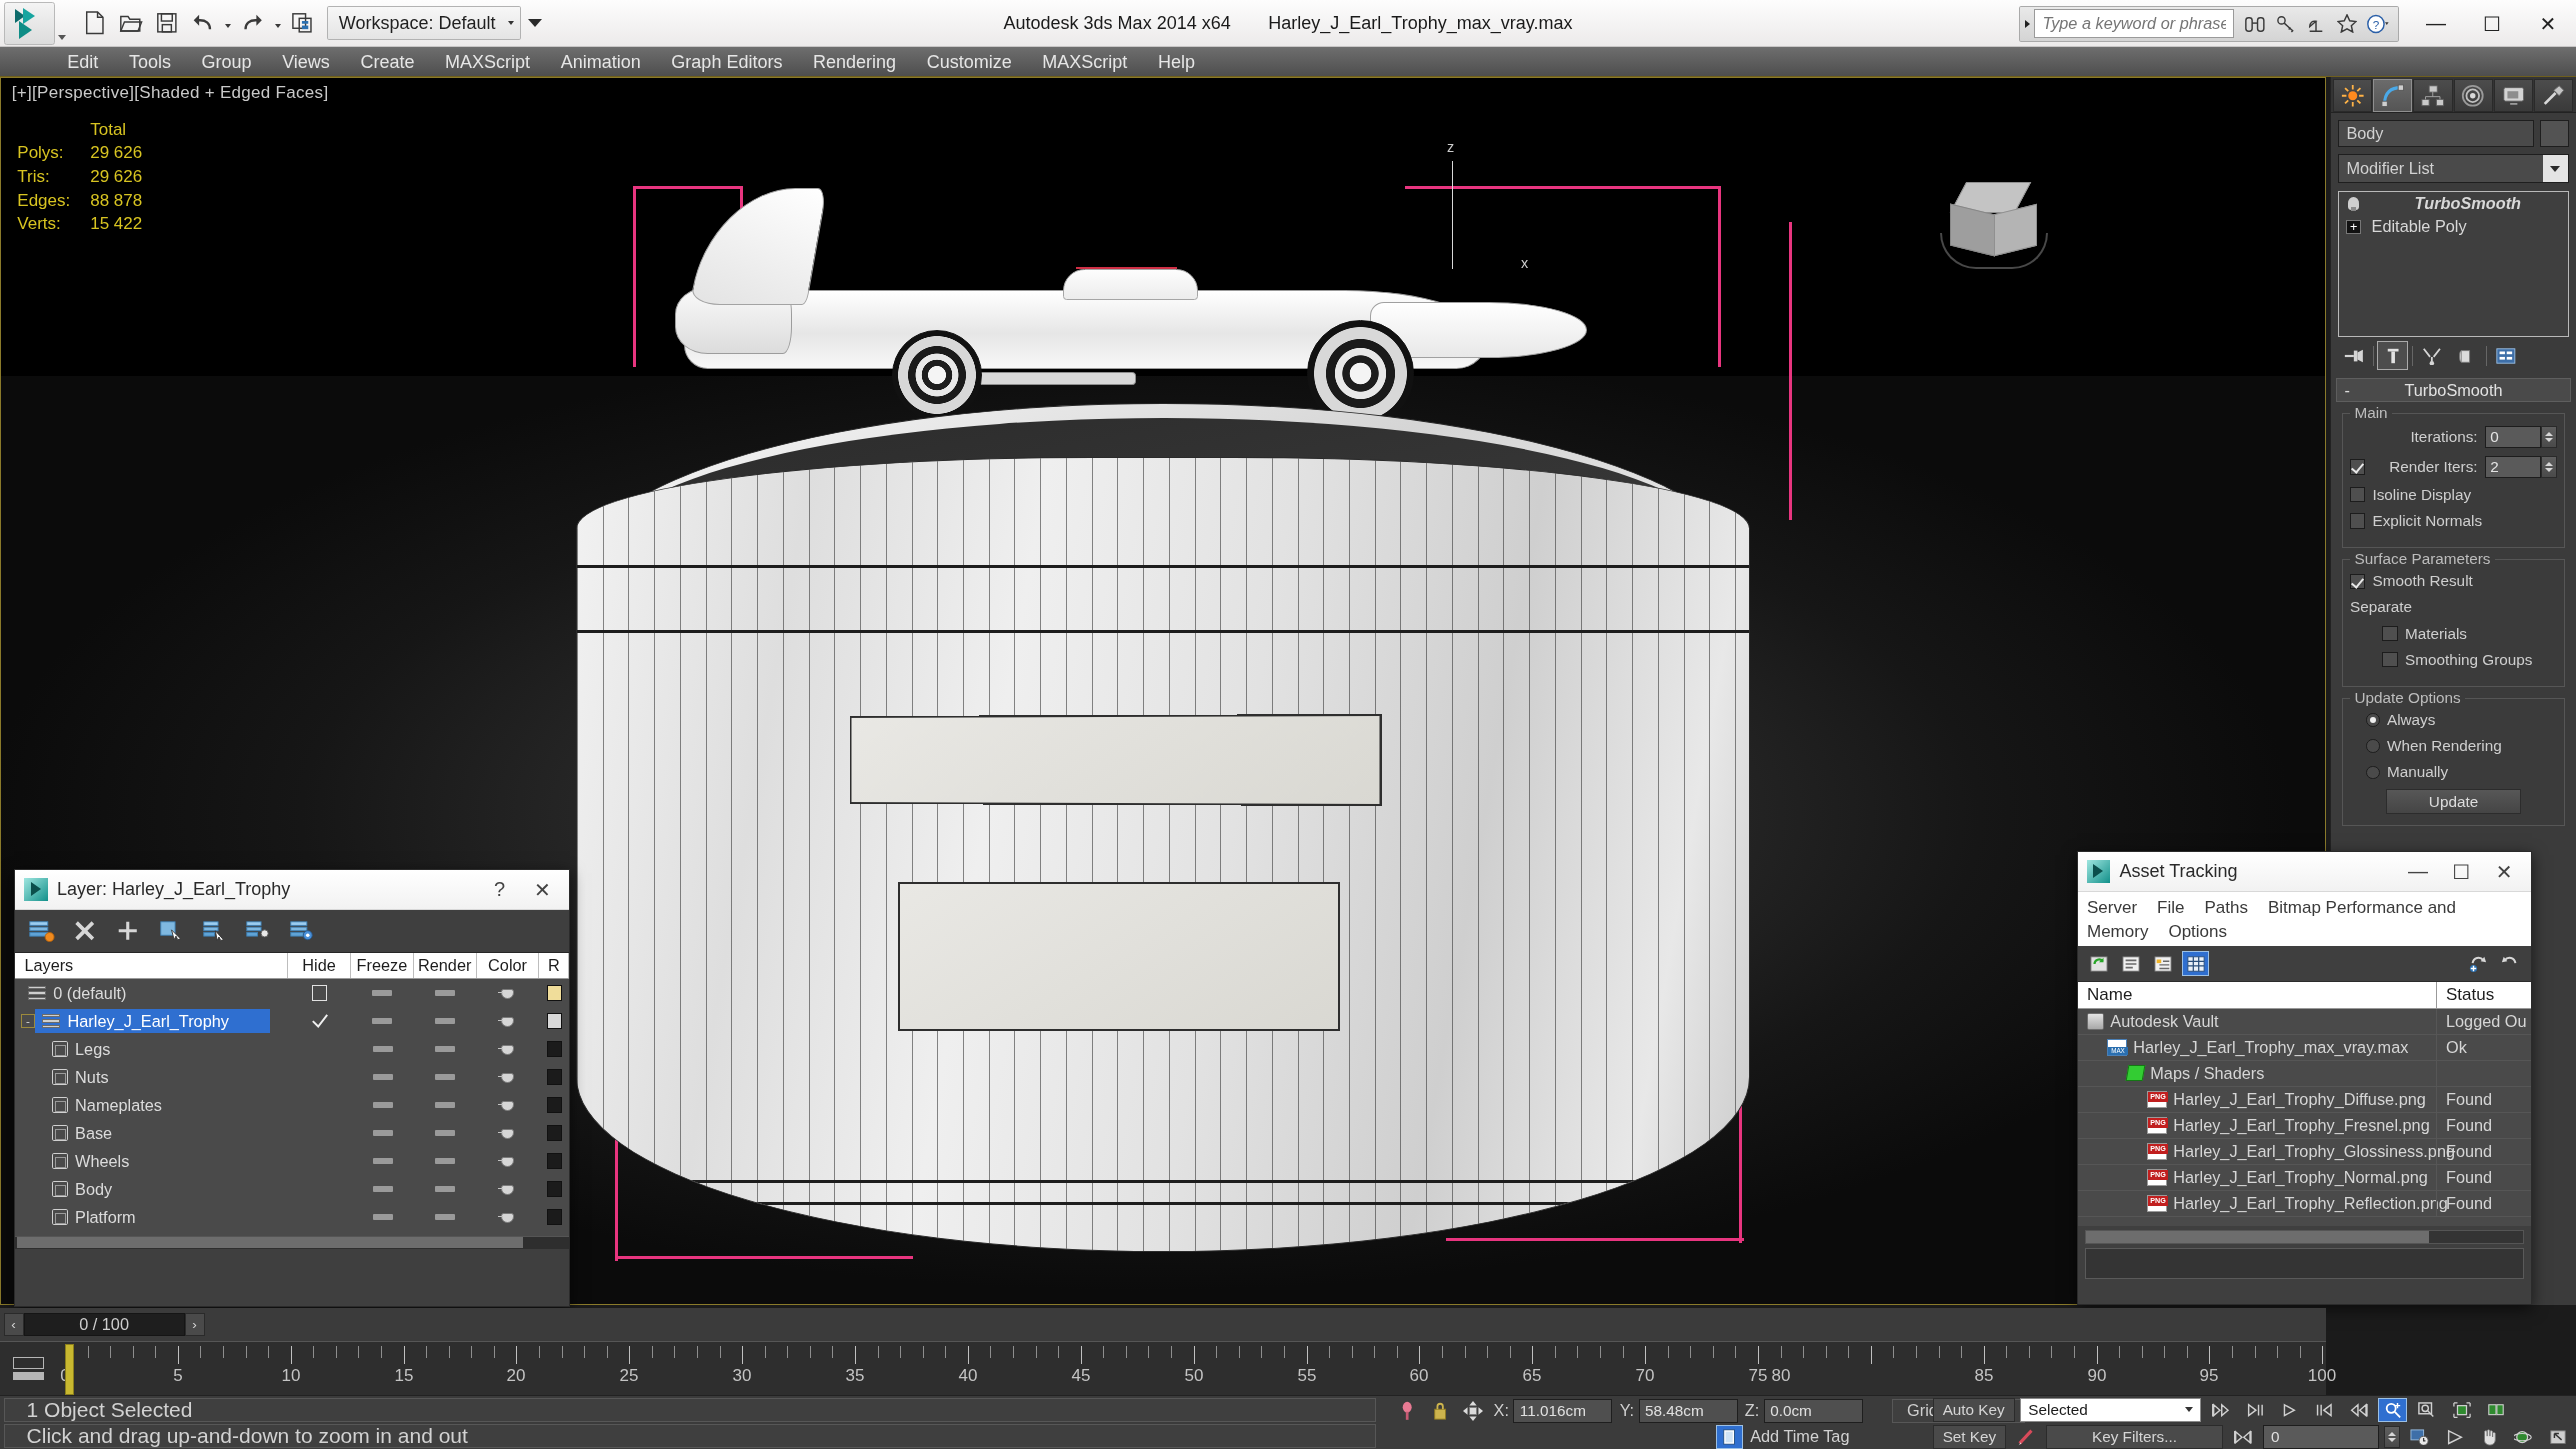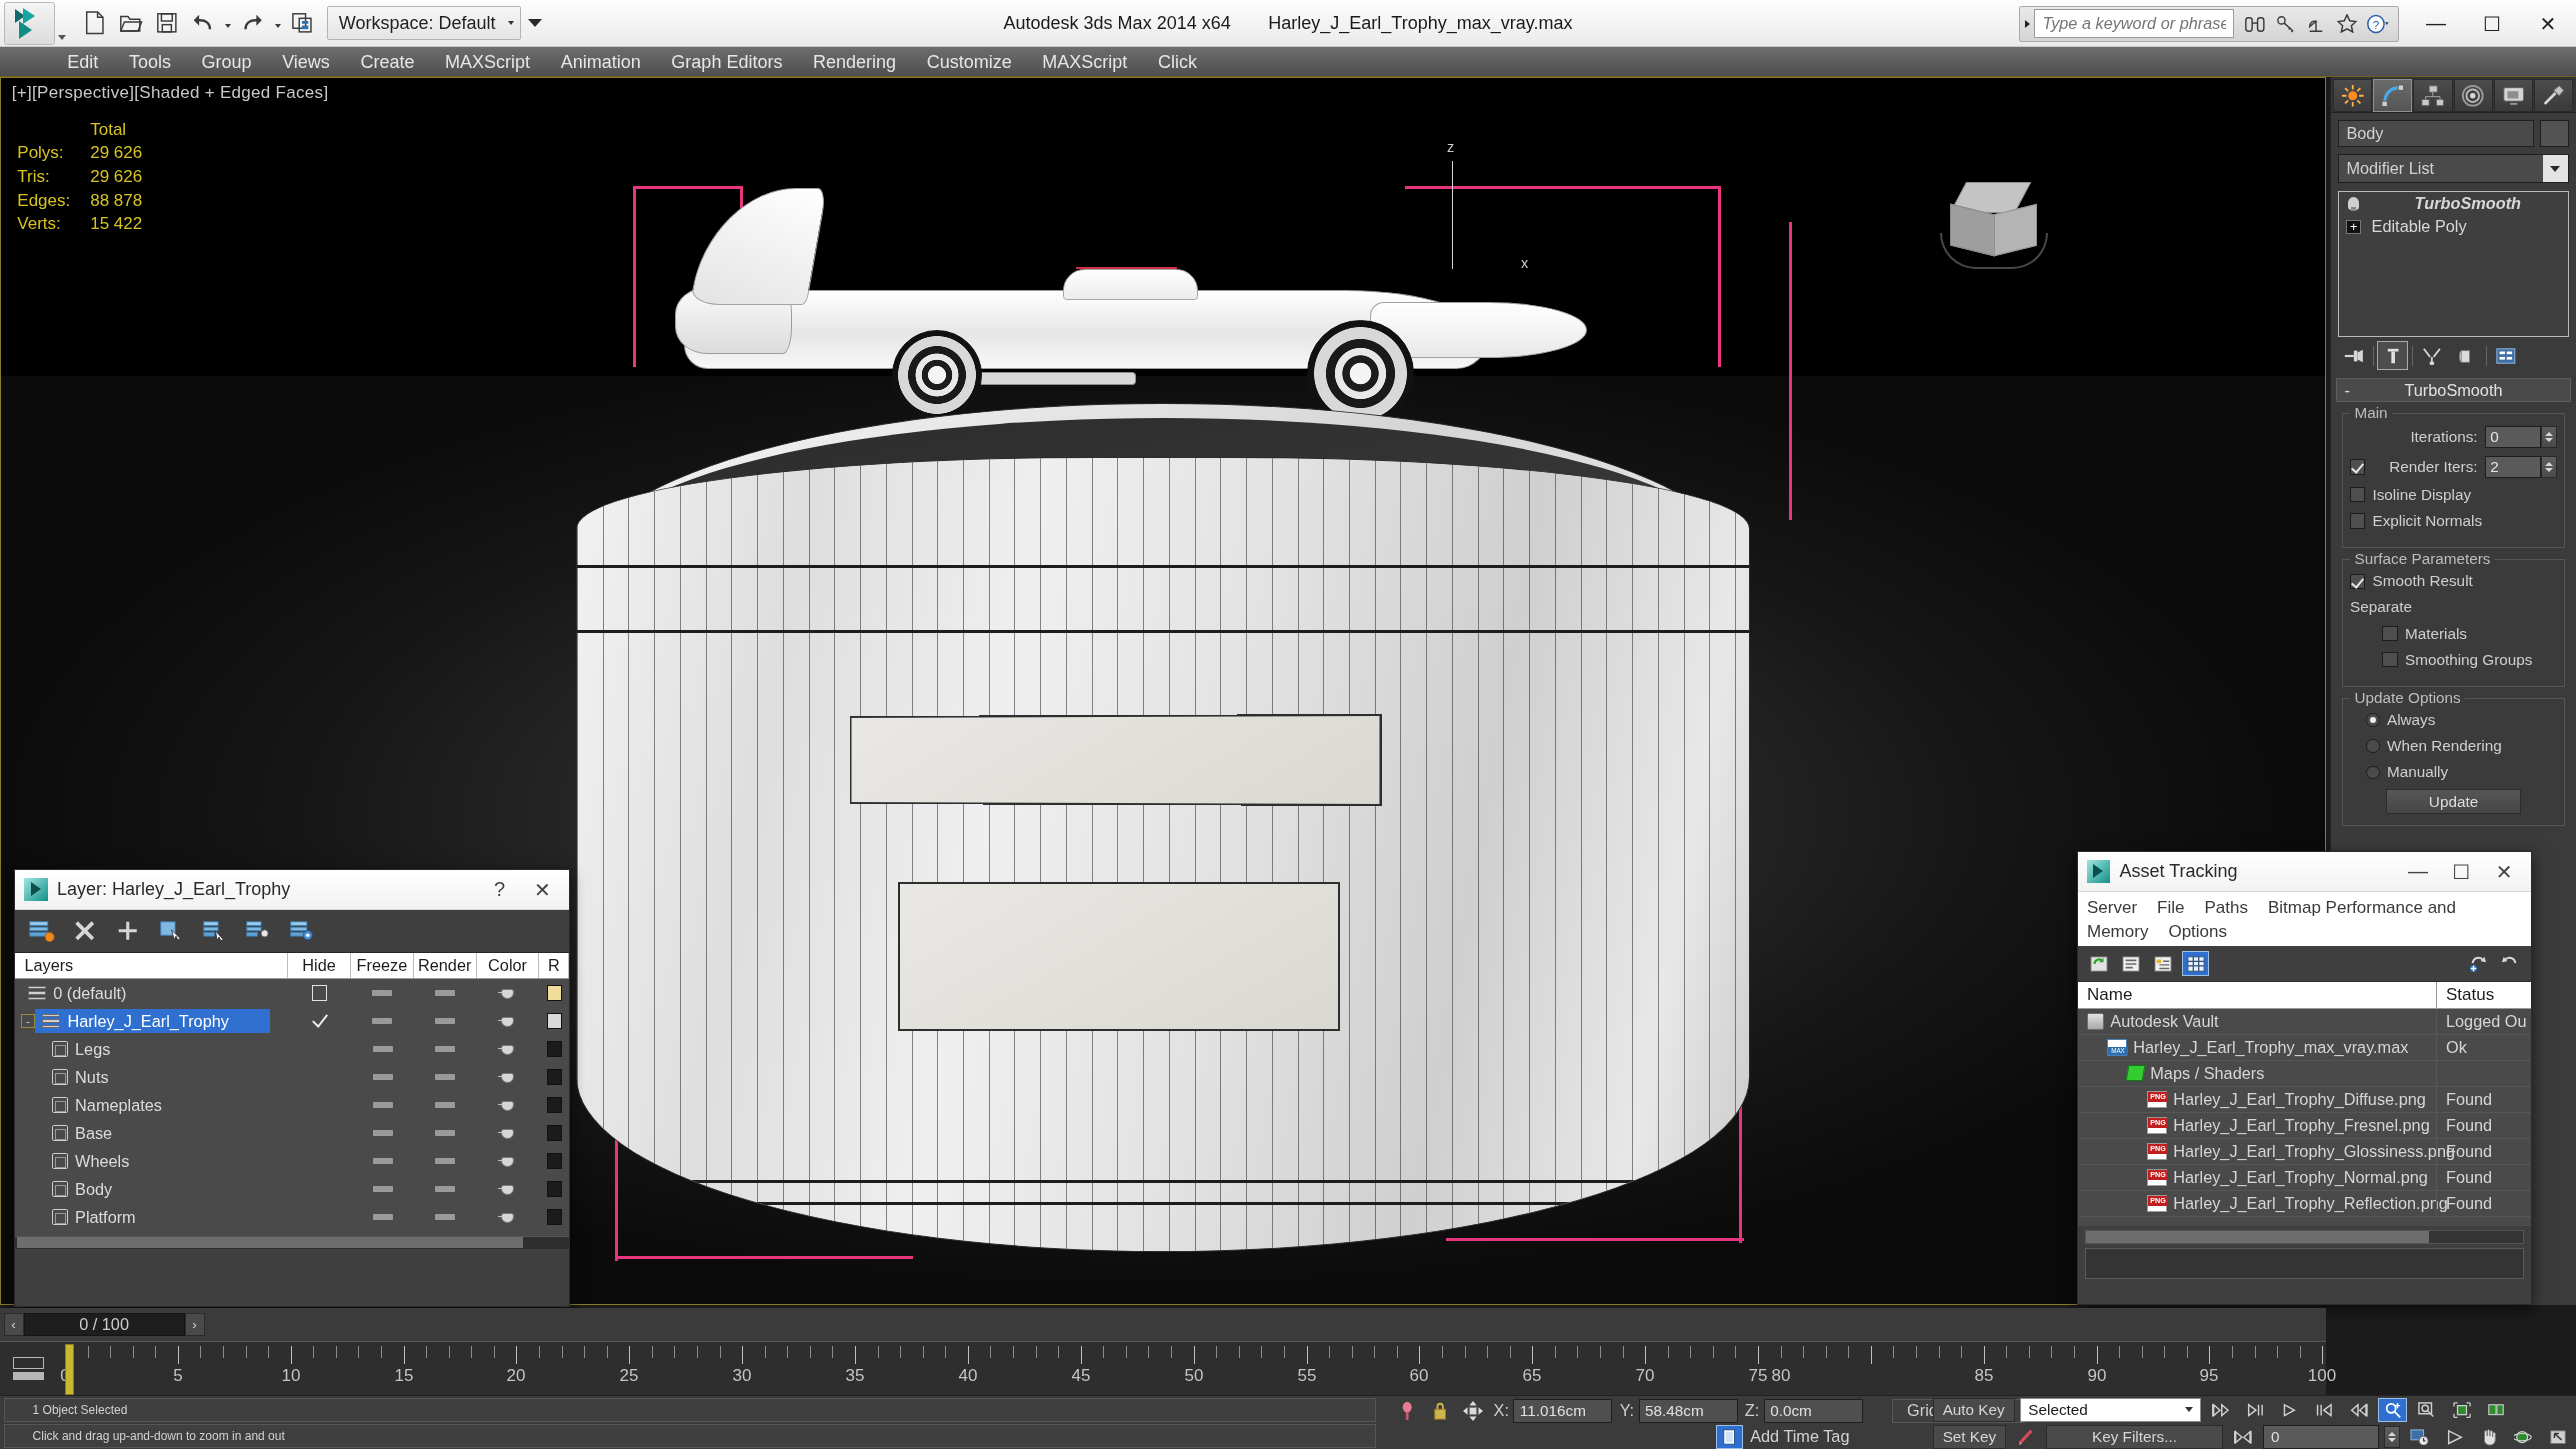--- a/index.html
+++ b/index.html
@@ -276,21 +276,21 @@
   .ruler-icon .b1{width:31px;height:12.6px;border:0.9px solid #b6b6b6;}
   .ruler-icon .b2{width:31px;height:8.1px;background:#b6b6b6;}
   .ticks{position:absolute;left:65px;top:0;right:0;height:54px;}
   .tick{position:absolute;top:3.6px;width:0.9px;height:12.6px;background:#8e8e8e;}
   .tick.major{height:18px;background:#c0c0c0;}
   .ticklabel{position:absolute;top:23.5px;font-size:17px;color:#c4c4c4;transform:translateX(-50%);}
   .playhead{position:absolute;left:65px;top:1.8px;width:9px;height:51px;background:#c8b830;border:0.9px solid #8b7f1c;}
 
   .statusbar{position:absolute;left:0;top:1395px;width:2576px;height:54px;background:#3b3b3b;border-top:0.9px solid #222;}
   .sb-left{position:absolute;left:3.6px;top:1.8px;width:1372px;}
-  .sb-line{height:24.4px;background:#3f3f3f;border:0.9px solid #575757;display:flex;align-items:center;padding-left:28px;font-size:12px;color:#d2d2d2;margin-bottom:1.8px;}
+  .sb-line{height:24.4px;background:#3f3f3f;border:0.9px solid #575757;display:flex;align-items:center;padding-left:22px;font-size:21px;color:#d2d2d2;margin-bottom:1.8px;}
   .sb-coords{position:absolute;left:1395px;top:1.8px;display:flex;align-items:center;height:26px;gap:7.2px;}
   .coord{display:flex;align-items:center;font-size:16.3px;color:#cfcfcf;}
   .coord .ax{margin-right:4.5px;}
   .coord .fld{width:99px;height:23.5px;background:#4f4f4f;border:0.9px solid #1e1e1e;display:flex;align-items:center;padding-left:5.4px;color:#e0e0e0;font-size:15.3px;}
   .grid-lbl{margin-left:21.7px;font-size:16.3px;color:#cfcfcf;background:#3f3f3f;border:0.9px solid #575757;height:23.5px;display:flex;align-items:center;padding:0 14.4px;}
   .sb-addtag{position:absolute;left:1716px;top:29px;display:flex;align-items:center;gap:7.2px;}
   .tagbtn{width:27px;height:23.5px;background:#2f6fd0;border:0.9px solid #9cc0e4;display:flex;align-items:center;justify-content:center;cursor:pointer;}
   .sb-right{position:absolute;right:3.6px;top:1.8px;display:flex;flex-direction:column;gap:2.7px;}
   .sbr-row{display:flex;align-items:center;gap:5.4px;height:24.4px;}
   .keybtn{height:23.5px;padding:0 9px;background:#4a4a4a;border:0.9px solid #2b2b2b;color:#d5d5d5;font-size:15.3px;display:flex;align-items:center;cursor:pointer;}
@@ -422,21 +422,21 @@
     <div class="menu-item">Tools</div>
     <div class="menu-item">Group</div>
     <div class="menu-item">Views</div>
     <div class="menu-item">Create</div>
     <div class="menu-item">MAXScript</div>
     <div class="menu-item">Animation</div>
     <div class="menu-item">Graph Editors</div>
     <div class="menu-item">Rendering</div>
     <div class="menu-item">Customize</div>
     <div class="menu-item">MAXScript</div>
-    <div class="menu-item">Click</div>
+    <div class="menu-item">Help</div>
   </div>
 
 <div class="viewport">
   <div class="ground"></div>
   <div class="horizon"></div>
 
   <div class="vp-label">[+][Perspective][Shaded + Edged Faces]</div>
 
   <div class="vp-stats">
     <table>

